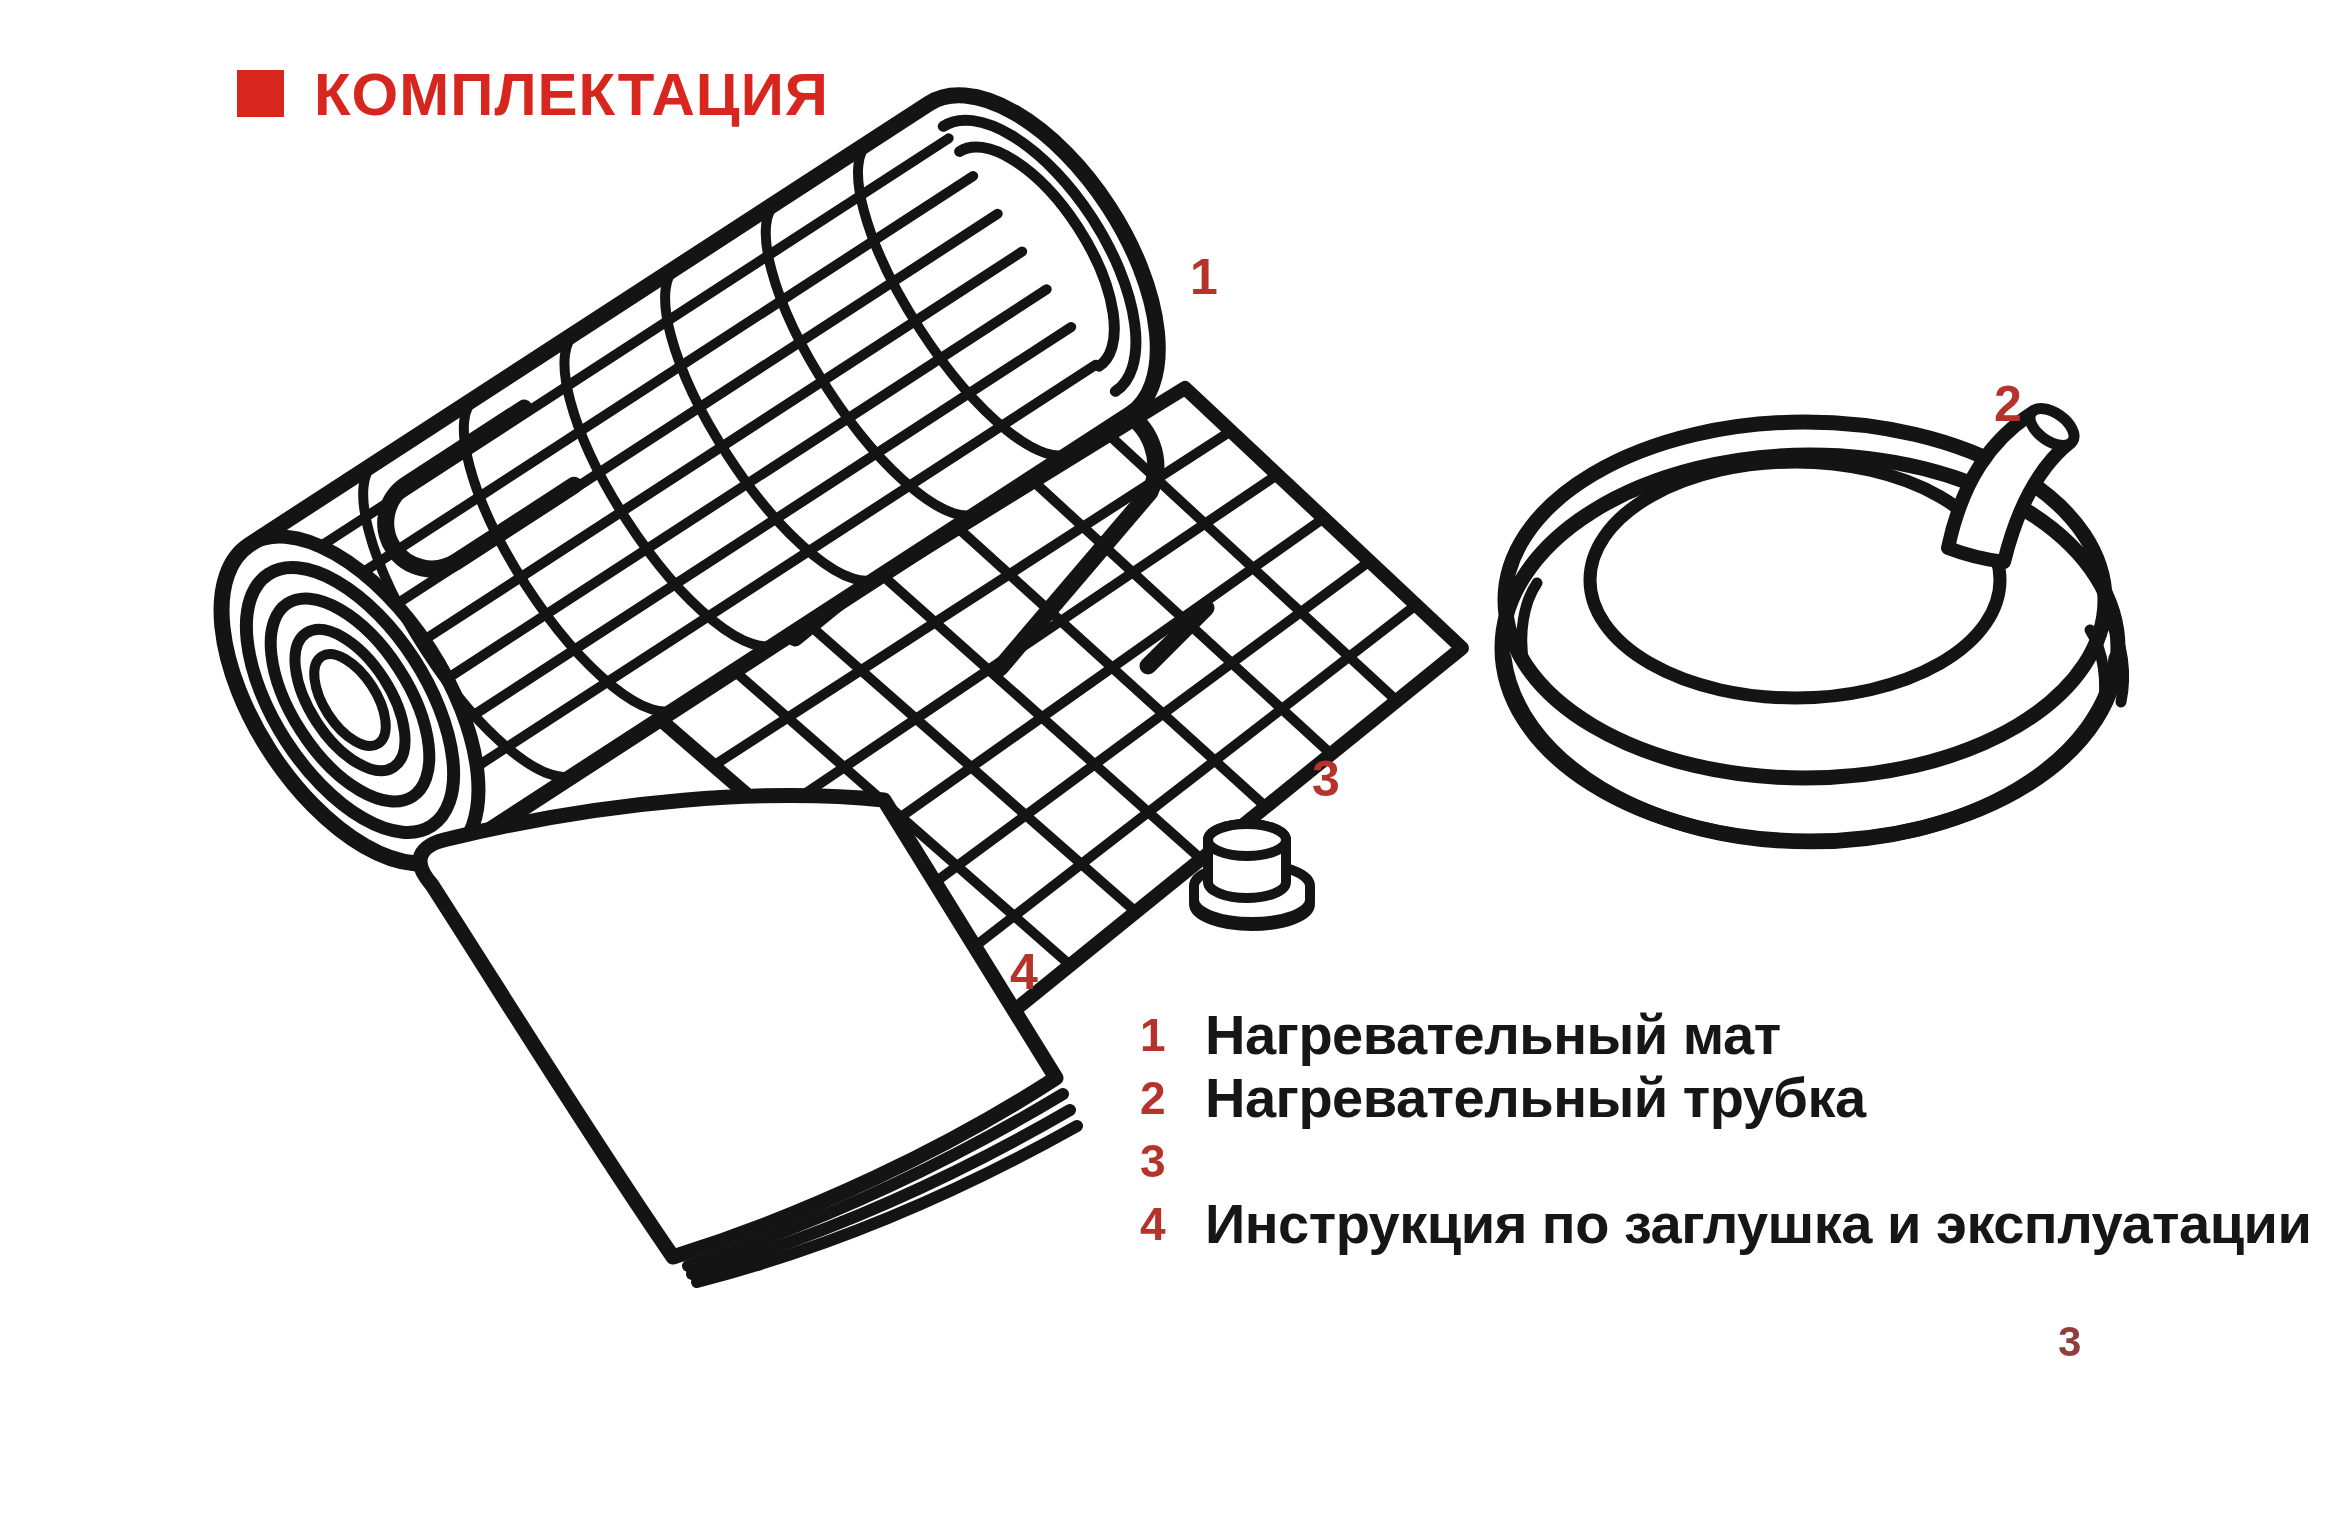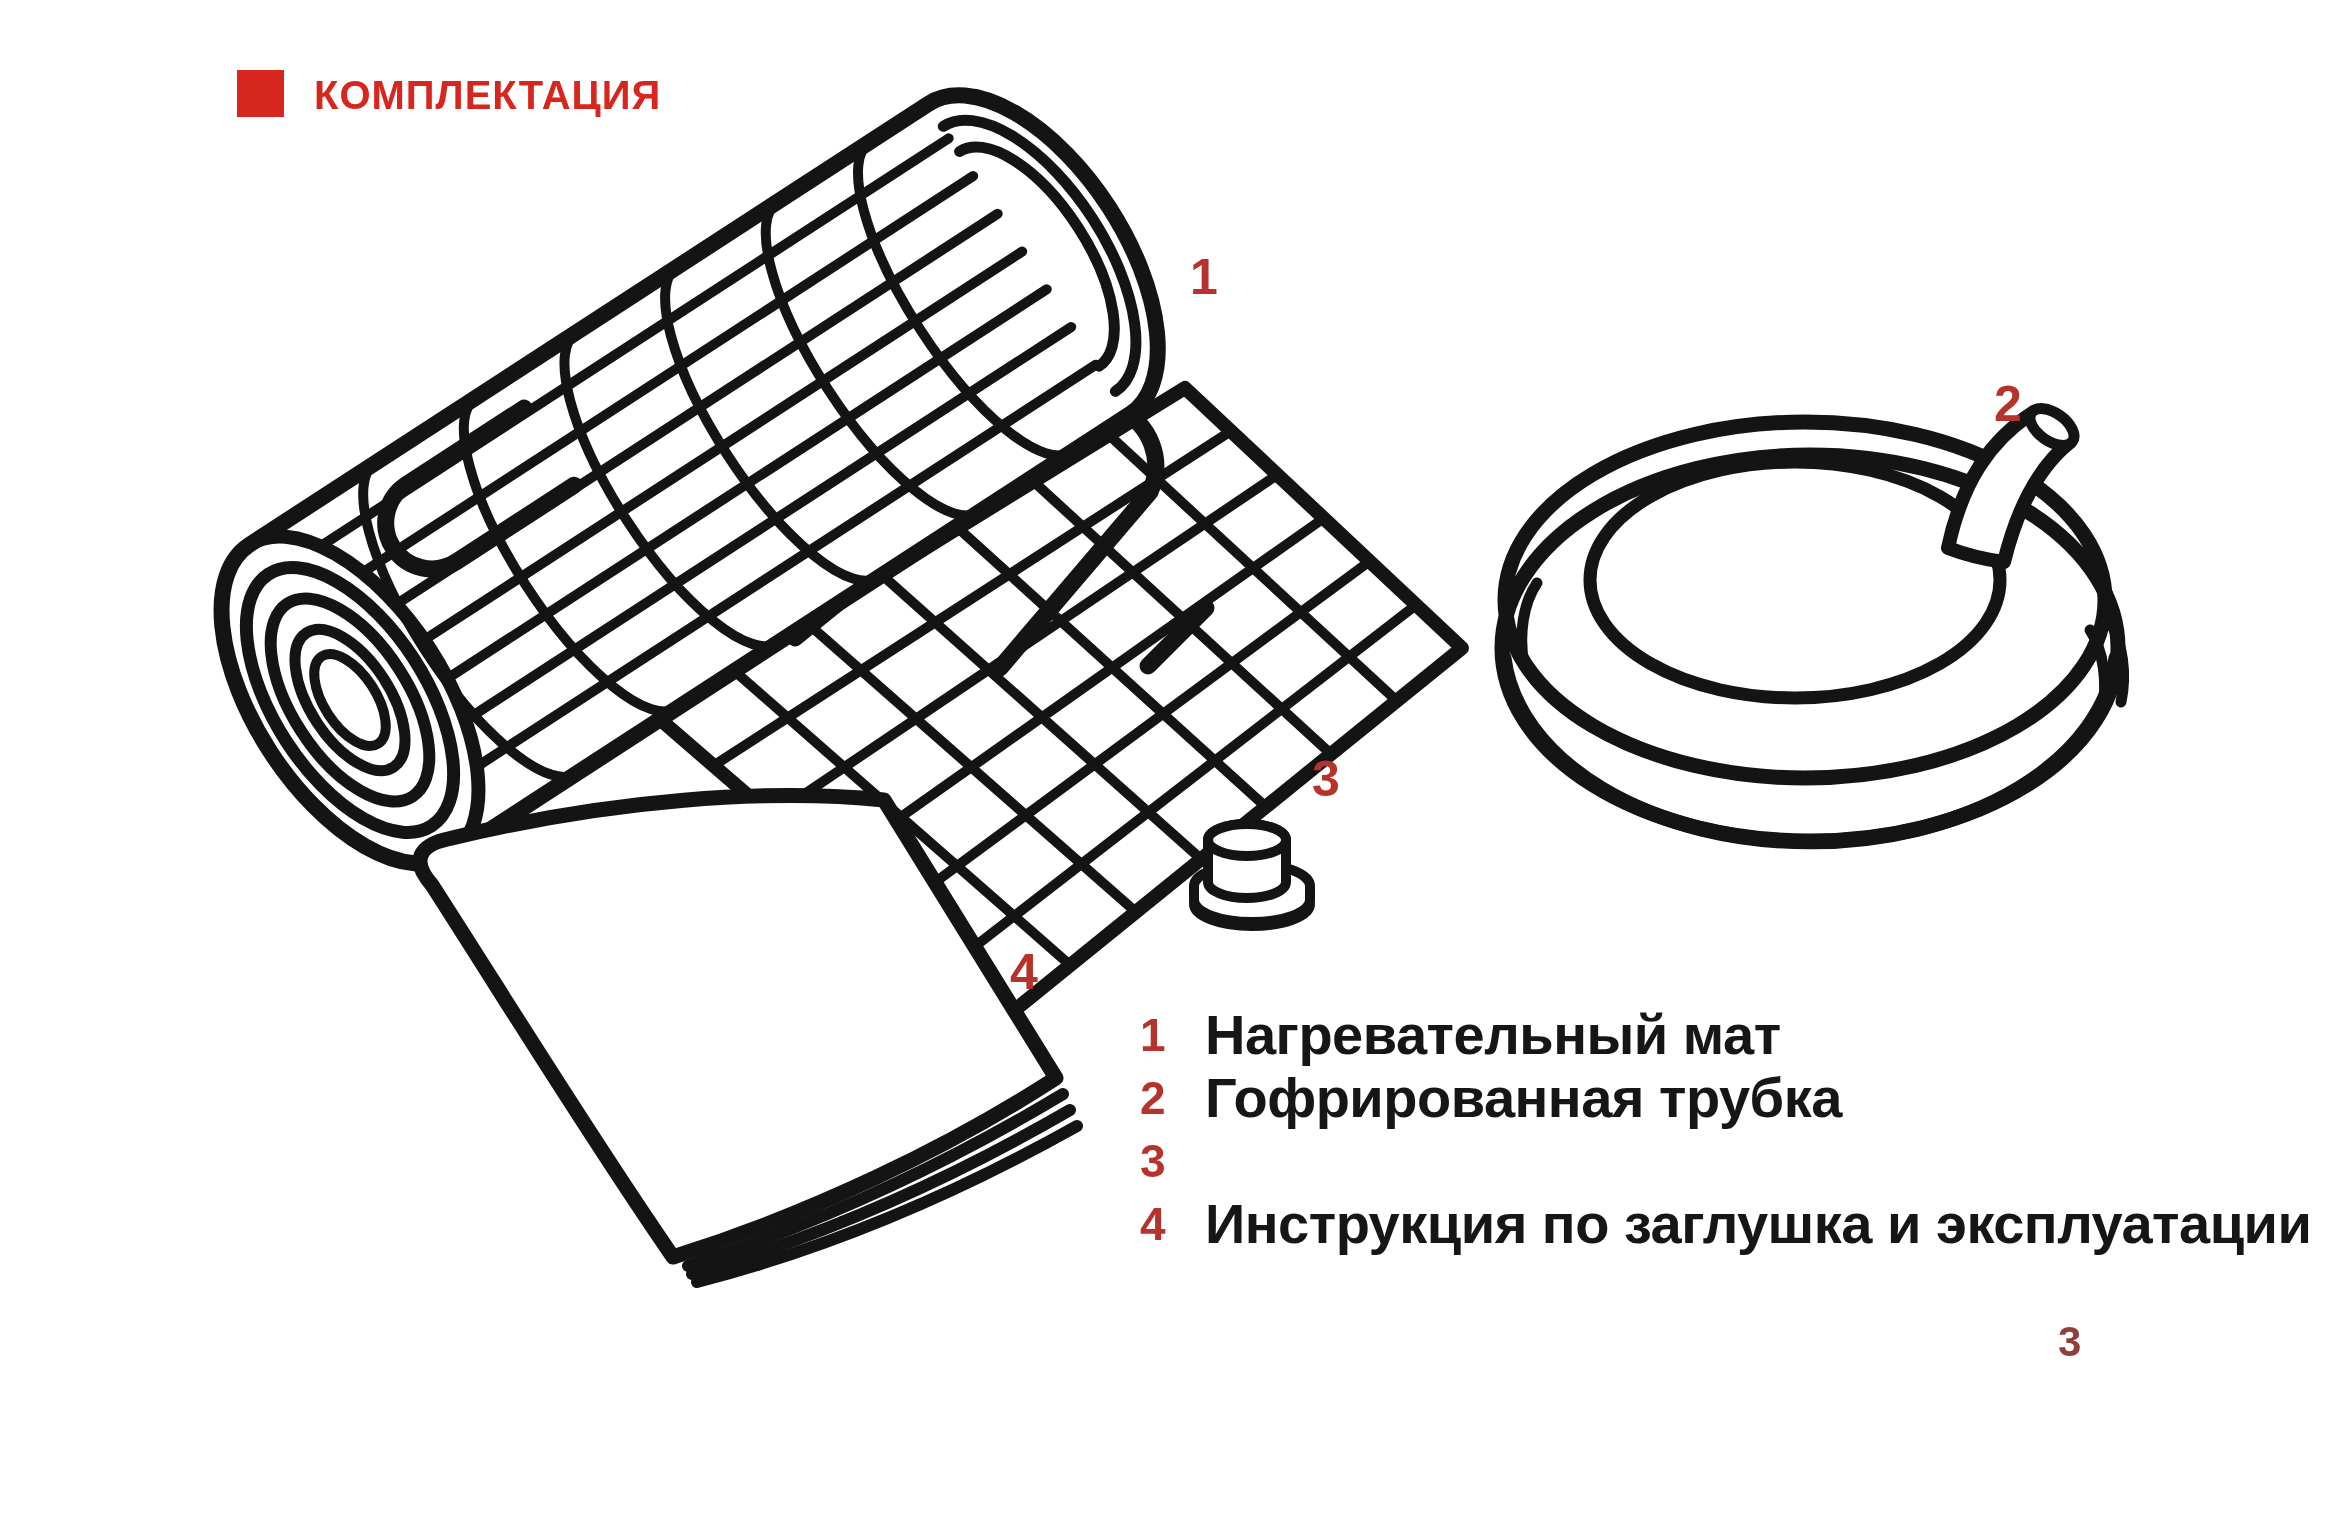--- a/index.html
+++ b/index.html
@@ -9,21 +9,21 @@
     --line-color:#141414;
     --text-color:#161616;
     --page-bg:#ffffff;
   }
   *{margin:0;padding:0;box-sizing:border-box;}
   html,body{width:2332px;height:1528px;background:var(--page-bg);overflow:hidden;}
   body{font-family:"Liberation Sans","DejaVu Sans",sans-serif;color:var(--text-color);}
   .page{position:absolute;left:0;top:0;width:2332px;height:1528px;background:var(--page-bg);}
 
   .hdr-square{position:absolute;left:237px;top:70px;width:47px;height:47px;background:var(--header-red);}
-  .page-title{position:absolute;left:314px;top:64px;font-size:40px;line-height:62px;font-weight:bold;
+  .page-title{position:absolute;left:314px;top:64px;font-size:60px;line-height:62px;font-weight:bold;
               color:var(--header-red);letter-spacing:1px;white-space:nowrap;}
 
   .art{position:absolute;left:0;top:0;width:2332px;height:1528px;}
 
   .callout{position:absolute;font-size:50px;line-height:50px;font-weight:bold;color:var(--accent-red);}
   .co-1{left:1190px;top:252px;}
   .co-2{left:1994px;top:379px;}
   .co-3{left:1312px;top:754px;}
   .co-4{left:1010px;top:947px;}
 
@@ -164,21 +164,21 @@
   <div class="callout co-3">3</div>
   <div class="callout co-4">4</div>
 
   <div class="legend">
     <div class="legend-row">
       <span class="legend-num">1</span>
       <span class="legend-label">Нагревательный мат</span>
     </div>
     <div class="legend-row">
       <span class="legend-num">2</span>
-      <span class="legend-label">Гофрированная трубка</span>
+      <span class="legend-label">Нагревательный трубка</span>
     </div>
     <div class="legend-row">
       <span class="legend-num">3</span>
     </div>
     <div class="legend-row">
       <span class="legend-num">4</span>
       <span class="legend-label">Инструкция по заглушка и эксплуатации</span>
     </div>
   </div>
 

